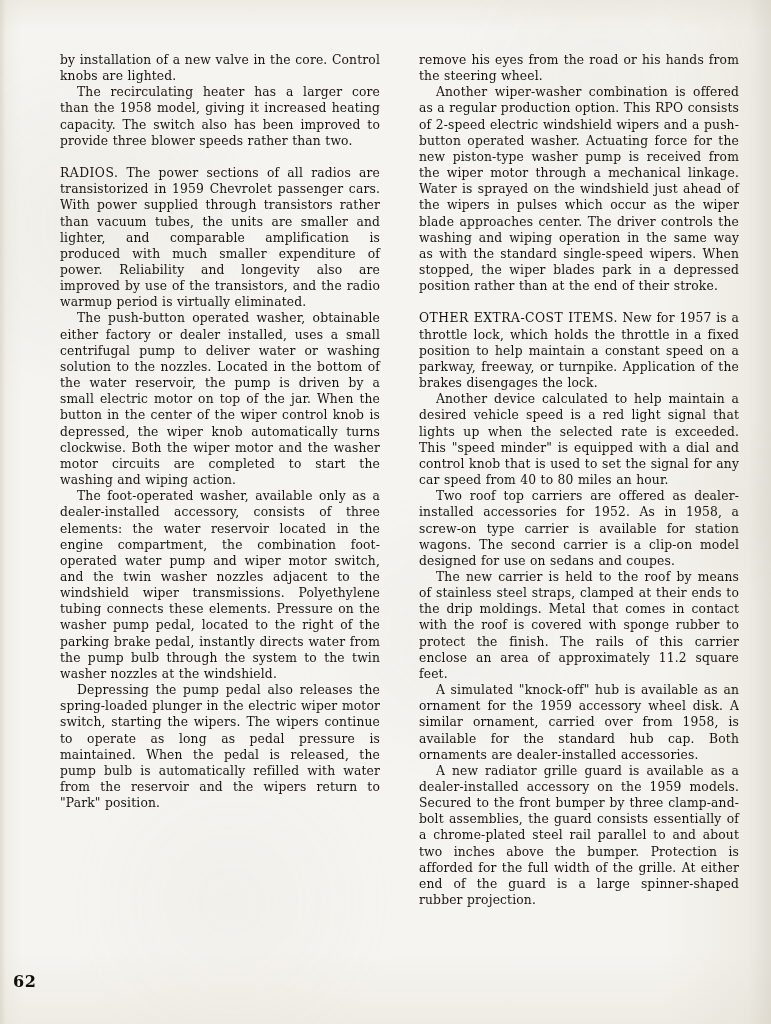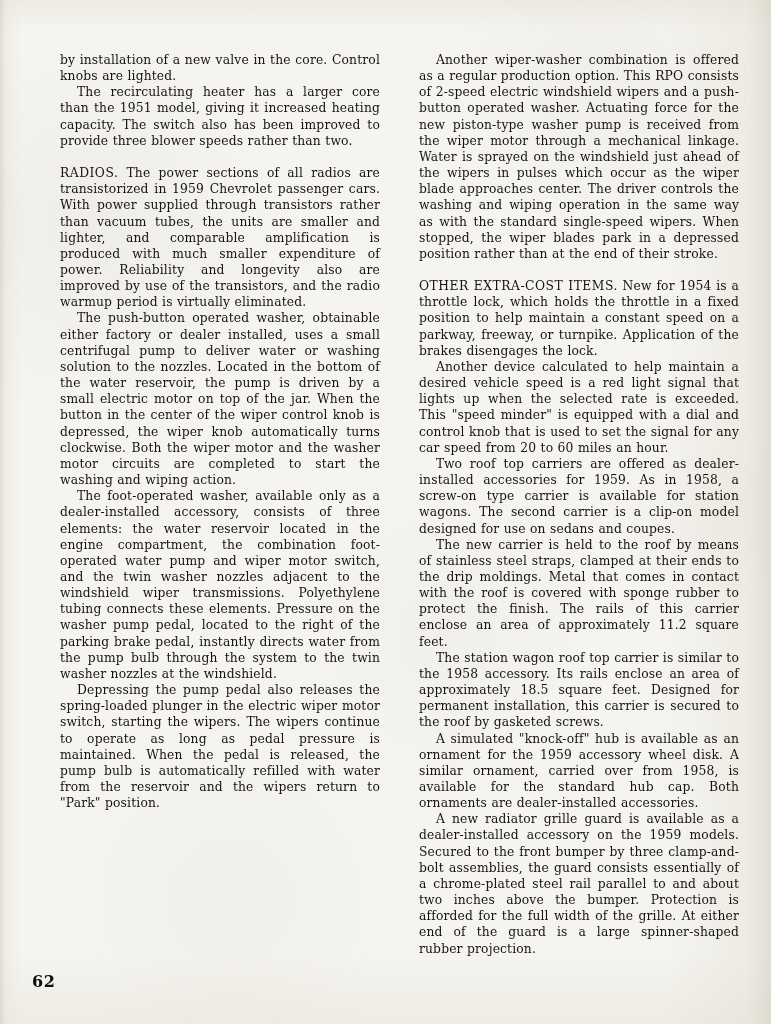--- a/index.html
+++ b/index.html
@@ -78,54 +78,54 @@
   .para.gap-before {
     margin-top: 16.15px;
   }
 
   .para .run-head {
     letter-spacing: 0.5px;
   }
 
   #page-number {
     position: absolute;
-    left: 32px;
+    left: 13px;
     top: 972px;
     font-family: "DejaVu Serif", "Liberation Serif", serif;
     font-size: 16px;
     font-weight: bold;
     letter-spacing: 0.5px;
     color: #100e0b;
   }
 </style>
 </head>
 <body>
 
 <div id="page">
   <div id="grain"></div>
 
   <div id="columns">
 
     <div class="column">
       <p class="para noindent"><span class="run-head"></span><span>by installation of a new valve in the core. Control knobs are lighted.</span></p>
-      <p class="para"><span class="run-head"></span><span>The recirculating heater has a larger core than the 1951 model, giving it increased heating capacity. The switch also has been improved to provide three blower speeds rather than two.</span></p>
+      <p class="para"><span class="run-head"></span><span>The recirculating heater has a larger core than the 1958 model, giving it increased heating capacity. The switch also has been improved to provide three blower speeds rather than two.</span></p>
       <p class="para noindent gap-before"><span class="run-head">RADIOS.</span><span> The power sections of all radios are transistorized in 1959 Chevrolet passenger cars. With power supplied through transistors rather than vacuum tubes, the units are smaller and lighter, and comparable amplification is produced with much smaller expenditure of power. Reliability and longevity also are improved by use of the transistors, and the radio warmup period is virtually eliminated.</span></p>
       <p class="para"><span class="run-head"></span><span>The push-button operated washer, obtainable either factory or dealer installed, uses a small centrifugal pump to deliver water or washing solution to the nozzles. Located in the bottom of the water reservoir, the pump is driven by a small electric motor on top of the jar. When the button in the center of the wiper control knob is depressed, the wiper knob automatically turns clockwise. Both the wiper motor and the washer motor circuits are completed to start the washing and wiping action.</span></p>
       <p class="para"><span class="run-head"></span><span>The foot-operated washer, available only as a dealer-installed accessory, consists of three elements: the water reservoir located in the engine compartment, the combination foot-operated water pump and wiper motor switch, and the twin washer nozzles adjacent to the windshield wiper transmissions. Polyethylene tubing connects these elements. Pressure on the washer pump pedal, located to the right of the parking brake pedal, instantly directs water from the pump bulb through the system to the twin washer nozzles at the windshield.</span></p>
       <p class="para"><span class="run-head"></span><span>Depressing the pump pedal also releases the spring-loaded plunger in the electric wiper motor switch, starting the wipers. The wipers continue to operate as long as pedal pressure is maintained. When the pedal is released, the pump bulb is automatically refilled with water from the reservoir and the wipers return to "Park" position.</span></p>
 
     </div>
 
     <div class="column">
+      <p class="para noindent"><span class="run-head"></span><span>remove his eyes from the road or his hands from the steering wheel.</span></p>
       <p class="para"><span class="run-head"></span><span>Another wiper-washer combination is offered as a regular production option. This RPO consists of 2-speed electric windshield wipers and a push-button operated washer. Actuating force for the new piston-type washer pump is received from the wiper motor through a mechanical linkage. Water is sprayed on the windshield just ahead of the wipers in pulses which occur as the wiper blade approaches center. The driver controls the washing and wiping operation in the same way as with the standard single-speed wipers. When stopped, the wiper blades park in a depressed position rather than at the end of their stroke.</span></p>
-      <p class="para noindent gap-before"><span class="run-head">OTHER EXTRA-COST ITEMS.</span><span> New for 1954 is a throttle lock, which holds the throttle in a fixed position to help maintain a constant speed on a parkway, freeway, or turnpike. Application of the brakes disengages the lock.</span></p>
-      <p class="para"><span class="run-head"></span><span>Another device calculated to help maintain a desired vehicle speed is a red light signal that lights up when the selected rate is exceeded. This "speed minder" is equipped with a dial and control knob that is used to set the signal for any car speed from 20 to 60 miles an hour.</span></p>
-      <p class="para"><span class="run-head"></span><span>Two roof top carriers are offered as dealer-installed accessories for 1959. As in 1958, a screw-on type carrier is available for station wagons. The second carrier is a clip-on model designed for use on sedans and coupes.</span></p>
+      <p class="para noindent gap-before"><span class="run-head">OTHER EXTRA-COST ITEMS.</span><span> New for 1957 is a throttle lock, which holds the throttle in a fixed position to help maintain a constant speed on a parkway, freeway, or turnpike. Application of the brakes disengages the lock.</span></p>
+      <p class="para"><span class="run-head"></span><span>Another device calculated to help maintain a desired vehicle speed is a red light signal that lights up when the selected rate is exceeded. This "speed minder" is equipped with a dial and control knob that is used to set the signal for any car speed from 40 to 80 miles an hour.</span></p>
+      <p class="para"><span class="run-head"></span><span>Two roof top carriers are offered as dealer-installed accessories for 1952. As in 1958, a screw-on type carrier is available for station wagons. The second carrier is a clip-on model designed for use on sedans and coupes.</span></p>
       <p class="para"><span class="run-head"></span><span>The new carrier is held to the roof by means of stainless steel straps, clamped at their ends to the drip moldings. Metal that comes in contact with the roof is covered with sponge rubber to protect the finish. The rails of this carrier enclose an area of approximately 11.2 square feet.</span></p>
-      <p class="para"><span class="run-head"></span><span>The station wagon roof top carrier is similar to the 1958 accessory. Its rails enclose an area of approximately 18.5 square feet. Designed for permanent installation, this carrier is secured to the roof by gasketed screws.</span></p>
       <p class="para"><span class="run-head"></span><span>A simulated "knock-off" hub is available as an ornament for the 1959 accessory wheel disk. A similar ornament, carried over from 1958, is available for the standard hub cap. Both ornaments are dealer-installed accessories.</span></p>
       <p class="para"><span class="run-head"></span><span>A new radiator grille guard is available as a dealer-installed accessory on the 1959 models. Secured to the front bumper by three clamp-and-bolt assemblies, the guard consists essentially of a chrome-plated steel rail parallel to and about two inches above the bumper. Protection is afforded for the full width of the grille. At either end of the guard is a large spinner-shaped rubber projection.</span></p>
     </div>
 
   </div>
 
   <div id="page-number">62</div>
 </div>
 
 </body></html>

